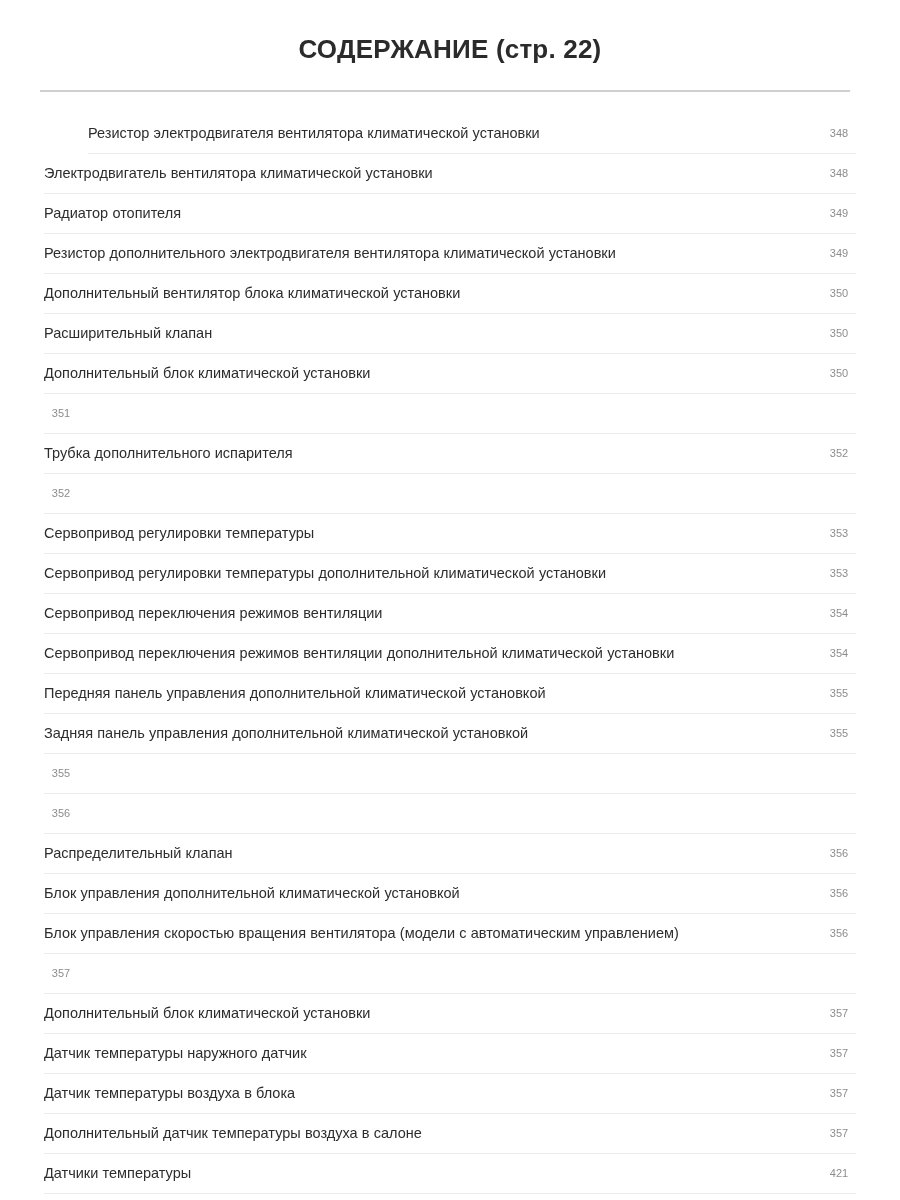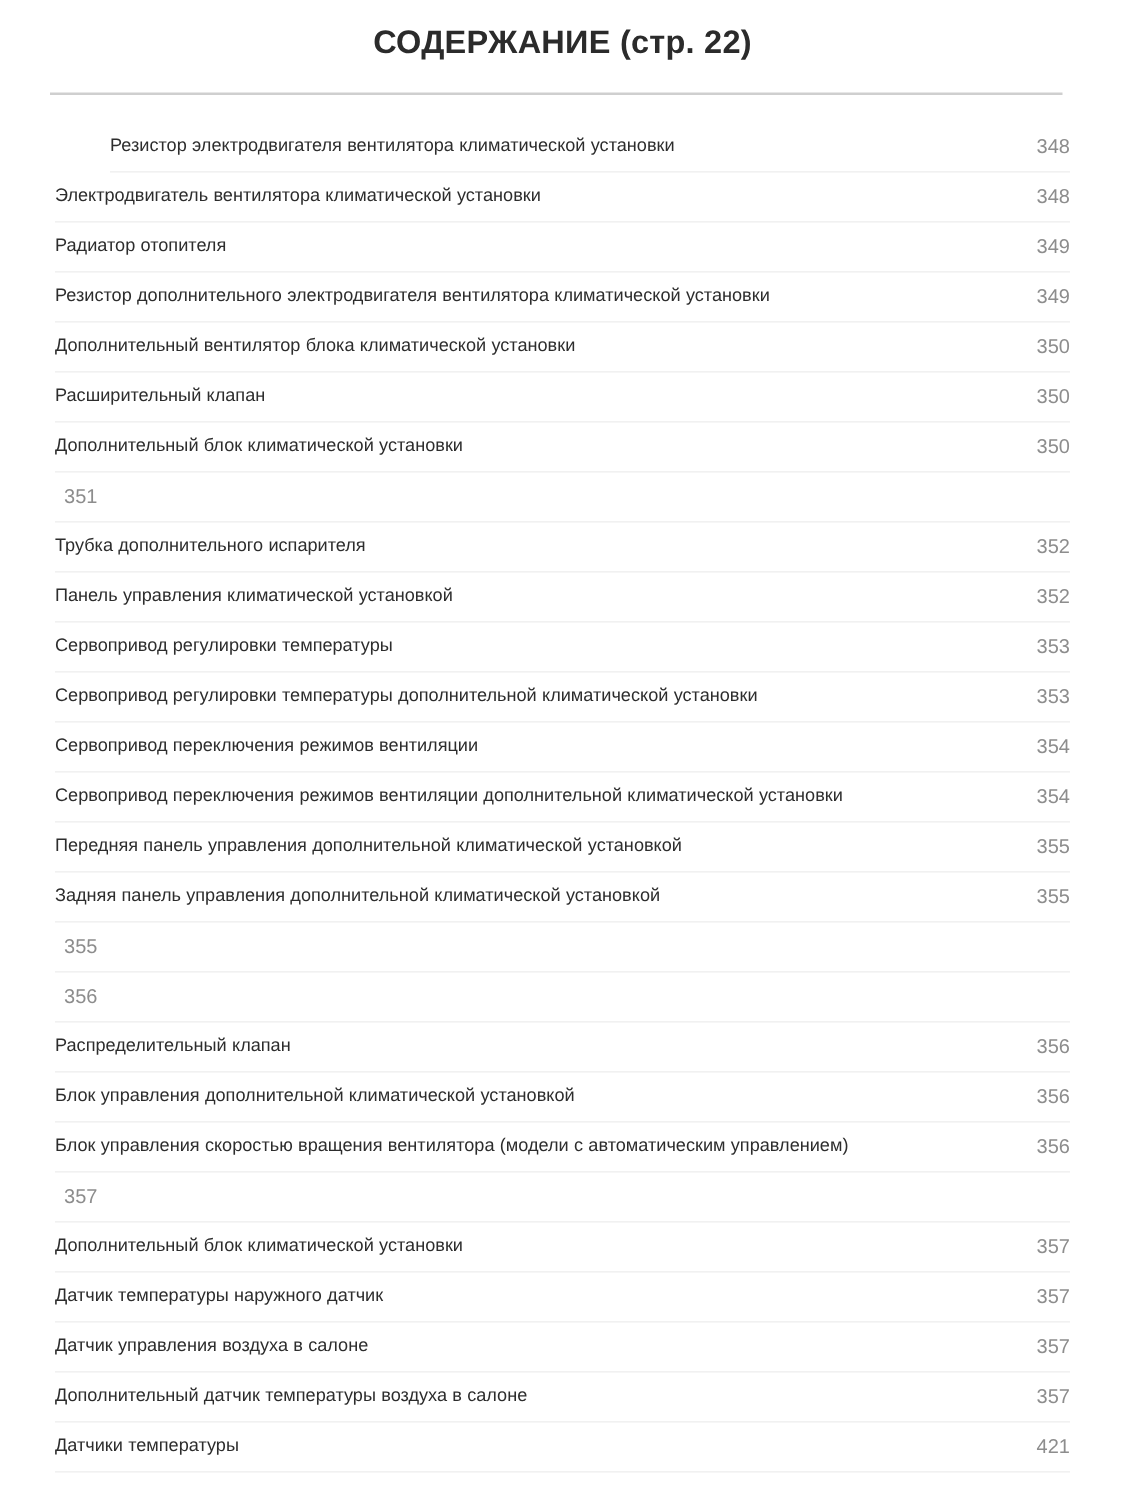--- a/index.html
+++ b/index.html
@@ -18,21 +18,21 @@
   .page {
     width: 900px;
     min-height: 1200px;
     box-sizing: border-box;
     padding: 0;
     position: relative;
     display: flex;
     flex-direction: column;
   }
   .doc-header {
-    padding-top: 18px;
+    padding-top: 34px;
   }
   .doc-title {
     text-align: center;
     font-size: 26px;
     font-weight: bold;
     letter-spacing: 0.2px;
     color: #2b2b2b;
     line-height: 1.2;
     margin: 0;
     padding: 0 40px;
@@ -61,26 +61,26 @@
   }
   .toc-title {
     font-size: 14.5px;
     line-height: 23px;
     color: #2d2d2d;
     flex: 1 1 auto;
     max-width: 735px;
     word-spacing: 0.2px;
   }
   .toc-page {
-    font-size: 16px;
+    font-size: 11px;
     line-height: 23px;
     color: #8d8d8d;
     flex: 0 0 auto;
     min-width: 34px;
-    text-align: right;
+    text-align: center;
     white-space: nowrap;
   }
 </style>
 </head>
 <body>
 
 <div class="page">
 
   <div class="doc-header">
     <h1 class="doc-title">СОДЕРЖАНИЕ (стр. 22)</h1>
@@ -117,21 +117,20 @@
         <span class="toc-page">350</span>
       </div>
       <div class="toc-row">
         <span class="toc-page">351</span>
       </div>
       <div class="toc-row">
         <span class="toc-title">Трубка дополнительного испарителя</span>
         <span class="toc-page">352</span>
       </div>
       <div class="toc-row">
-        <span class="toc-title">Панель управления климатической установкой</span>
         <span class="toc-page">352</span>
       </div>
       <div class="toc-row">
         <span class="toc-title">Сервопривод регулировки температуры</span>
         <span class="toc-page">353</span>
       </div>
       <div class="toc-row">
         <span class="toc-title">Сервопривод регулировки температуры дополнительной климатической установки</span>
         <span class="toc-page">353</span>
       </div>
@@ -174,21 +173,21 @@
       </div>
       <div class="toc-row">
         <span class="toc-title">Дополнительный блок климатической установки</span>
         <span class="toc-page">357</span>
       </div>
       <div class="toc-row">
         <span class="toc-title">Датчик температуры наружного датчик</span>
         <span class="toc-page">357</span>
       </div>
       <div class="toc-row">
-        <span class="toc-title">Датчик управления воздуха в салоне</span>
+        <span class="toc-title">Датчик температуры воздуха в блока</span>
         <span class="toc-page">357</span>
       </div>
       <div class="toc-row">
         <span class="toc-title">Дополнительный датчик температуры воздуха в салоне</span>
         <span class="toc-page">357</span>
       </div>
       <div class="toc-row">
         <span class="toc-title">Датчики температуры</span>
         <span class="toc-page">421</span>
       </div>

